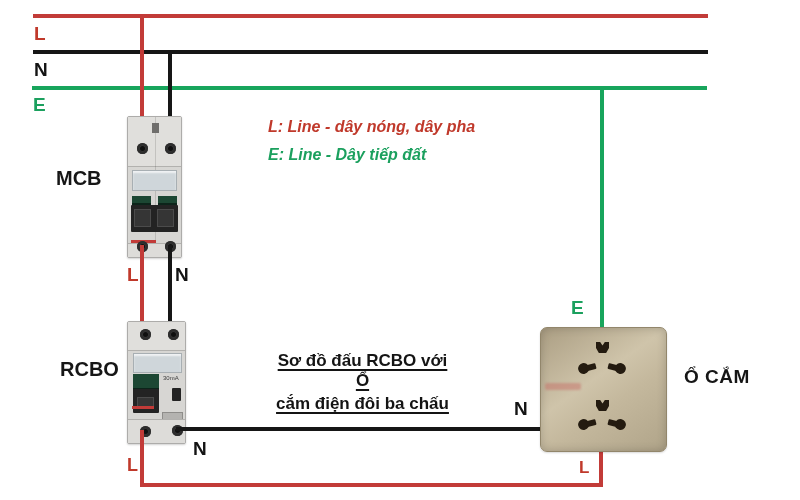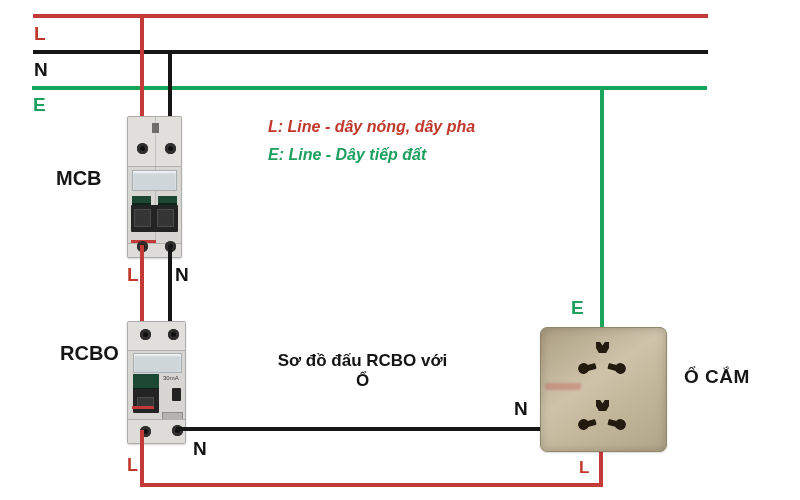--- a/index.html
+++ b/index.html
@@ -53,21 +53,21 @@
   .watermark { position:absolute; left:4px; top:55px; width:36px; height:7px;
                background:rgba(196,90,88,.38); filter:blur(1.2px); border-radius:2px; }
 
   .wire-label { position:absolute; font-weight:bold; line-height:1; }
 
   
   .legend { position:absolute; left:268px; top:118px; font-weight:bold; font-size:16px; }
   .legend div { height:28px;font-style:italic; }
   .title { position:absolute; left:270px; top:351px; width:185px; text-align:center;
            font-weight:bold; font-size:17px; color:#141414; }
-  .title span { text-decoration-thickness:2px; text-underline-offset:3px; }
+  .title span { text-decoration:underline; text-decoration-thickness:2px; text-underline-offset:3px; }
   .title .t2 { display:block; margin-top:3px; }
 
   .socket-name { position:absolute; left:684px; top:366px; font-weight:bold; font-size:19px; color:#161616; letter-spacing:.5px; }
 </style>
 </head>
 <body>
 
 <div class="canvas">
 
   <div class="wire line" style="left:33px; top:14px; width:675px; height:4px;"></div>
@@ -113,21 +113,21 @@
     <div class="dev-clip" style="left:5px; top:52px; width:26px; height:16px;"></div>
     <div class="dev-switch" style="left:5px; top:67px; width:26px; height:24px;">
       <div class="dev-handle" style="left:4px; top:8px; width:17px; height:12px;"></div>
     </div>
     <div class="dev-rating" style="left:35px; top:53px;">30mA</div>
     <div class="dev-switch" style="left:44px; top:66px; width:9px; height:13px;"></div>
     <div class="dev-brand" style="left:4px; top:84px; width:22px; height:3px;"></div>
     <div class="dev-graybtn" style="left:34px; top:90px; width:21px; height:11px;"></div>
     <div class="dev-botblock" style="height:24px;"></div>
   </div>
-  <div class="device-label" style="left:60px; top:342px;">RCBO</div>
+  <div class="device-label" style="left:60px; top:358px;">RCBO</div>
 
   <div class="screw" style="left:140px; top:329px;"></div>
   <div class="screw" style="left:168px; top:329px;"></div>
   <div class="screw" style="left:140px; top:426px;"></div>
   <div class="screw" style="left:172px; top:425px;"></div>
 
   <div class="wire neutral" style="left:176px; top:427px; width:366px; height:4px;"></div>
   <div class="wire line" style="left:140px; top:430px; width:4px; height:57px;"></div>
   <div class="wire line" style="left:140px; top:483px; width:463px; height:4px;"></div>
   <div class="wire line" style="left:599px; top:451px; width:4px; height:36px;"></div>
@@ -163,15 +163,16 @@
   <div class="wire-label lbl-black" style="left:514px; top:399px; font-size:19px;">N</div>
   <div class="wire-label lbl-red" style="left:579px; top:459px; font-size:17px;">L</div>
 
   <div class="legend">
     <div class="lbl-red">L: Line - dây nóng, dây pha</div>
     <div class="lbl-green">E: Line - Dây tiếp đất</div>
   </div>
 
   <div class="title">
     <span class="t1">Sơ đồ đấu RCBO với Ổ</span>
+    <span class="t2">cắm điện đôi ba chấu</span>
   </div>
 
 </div>
 
 </body></html>

